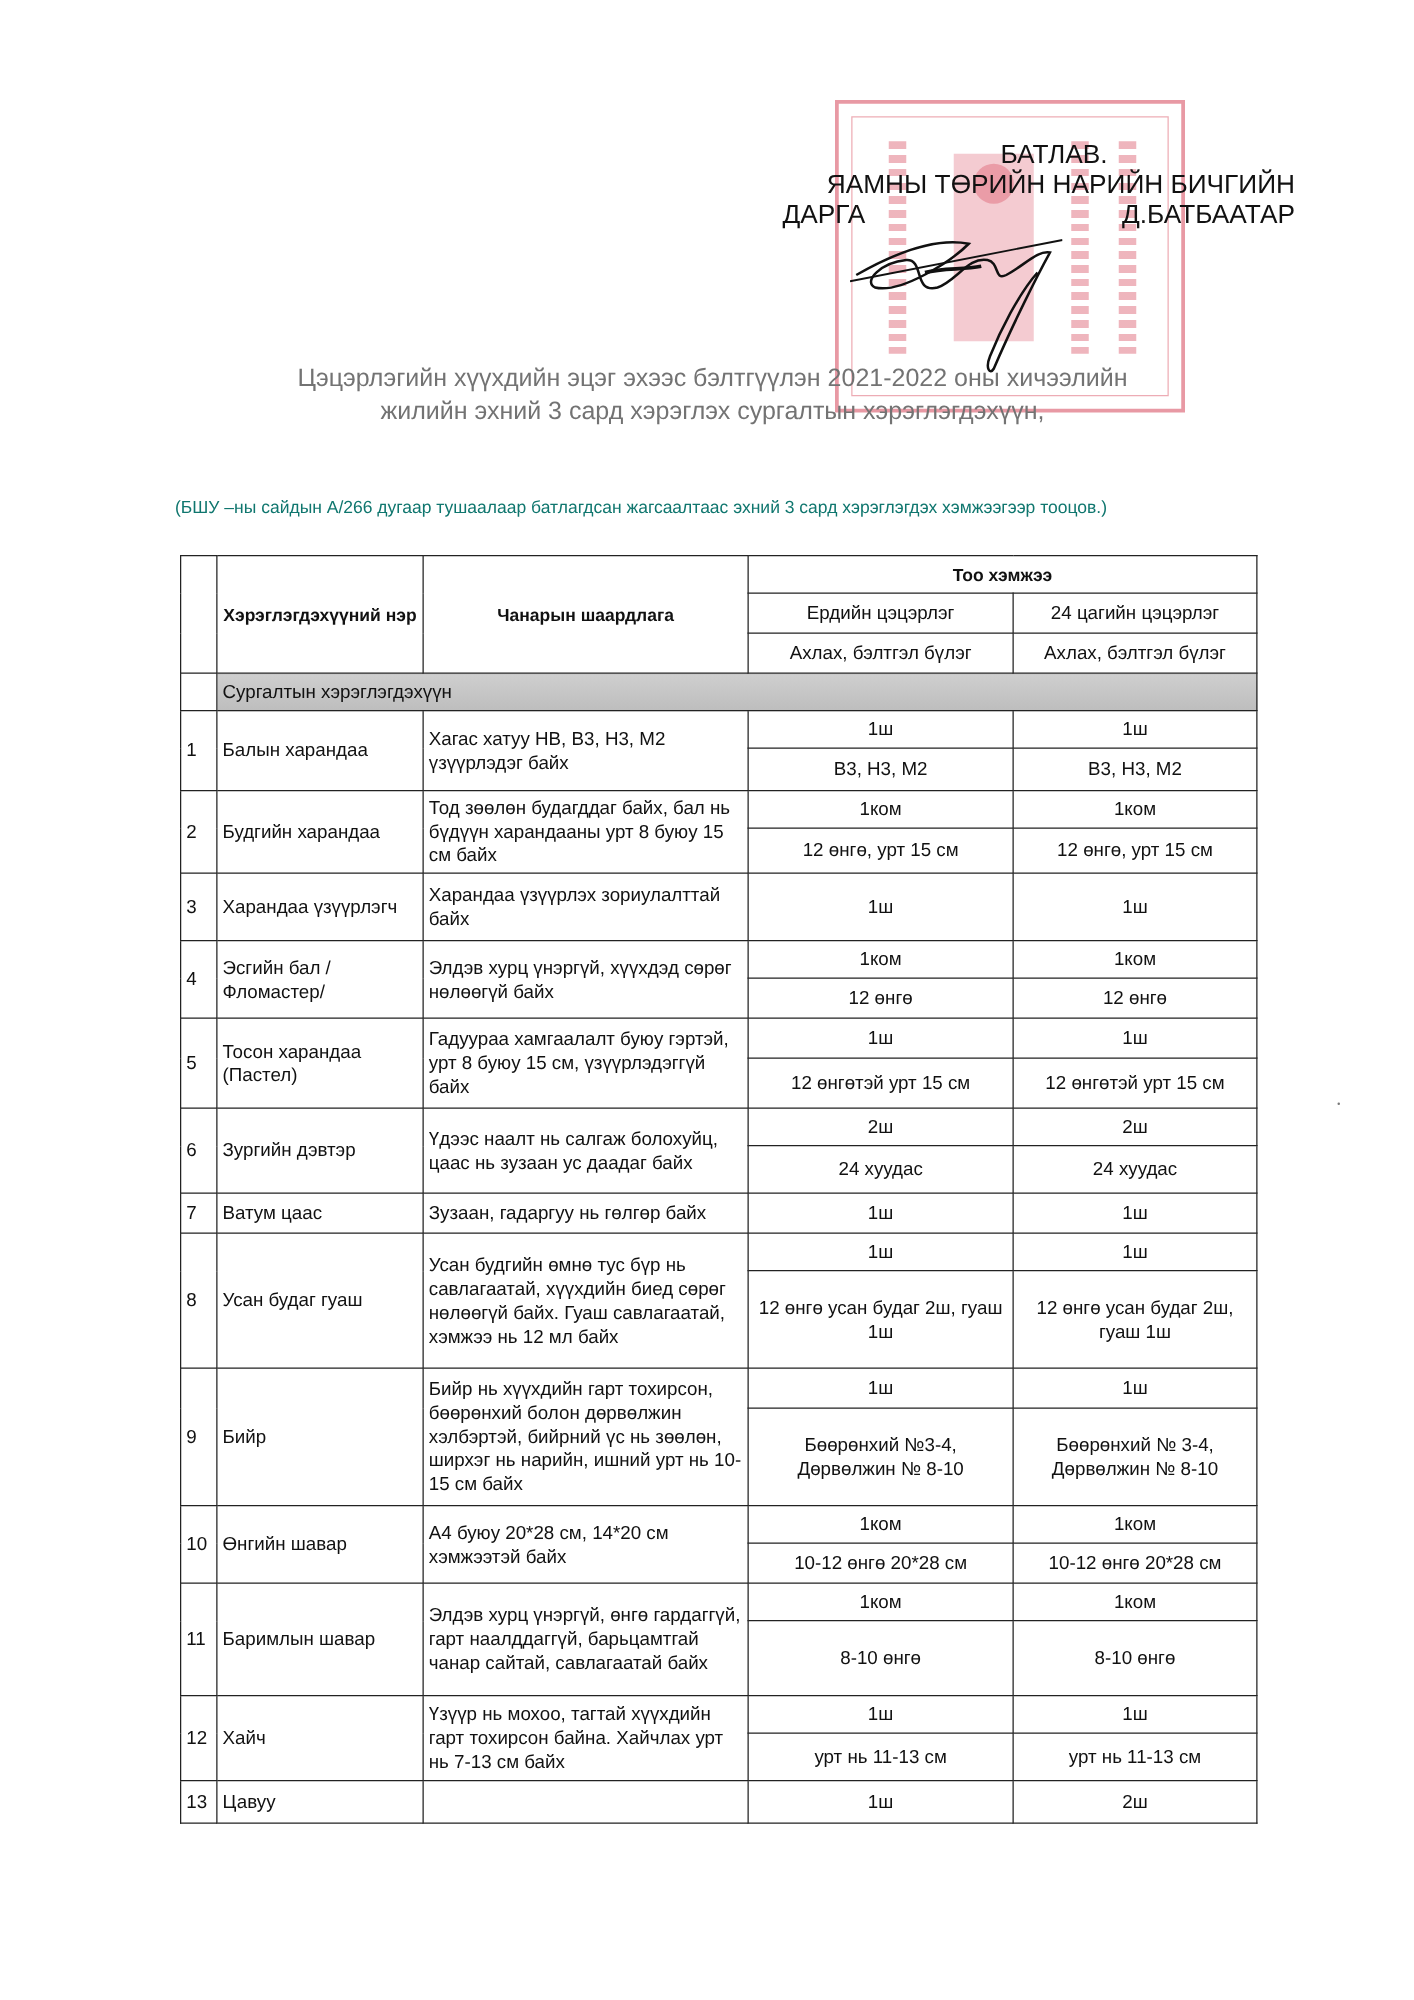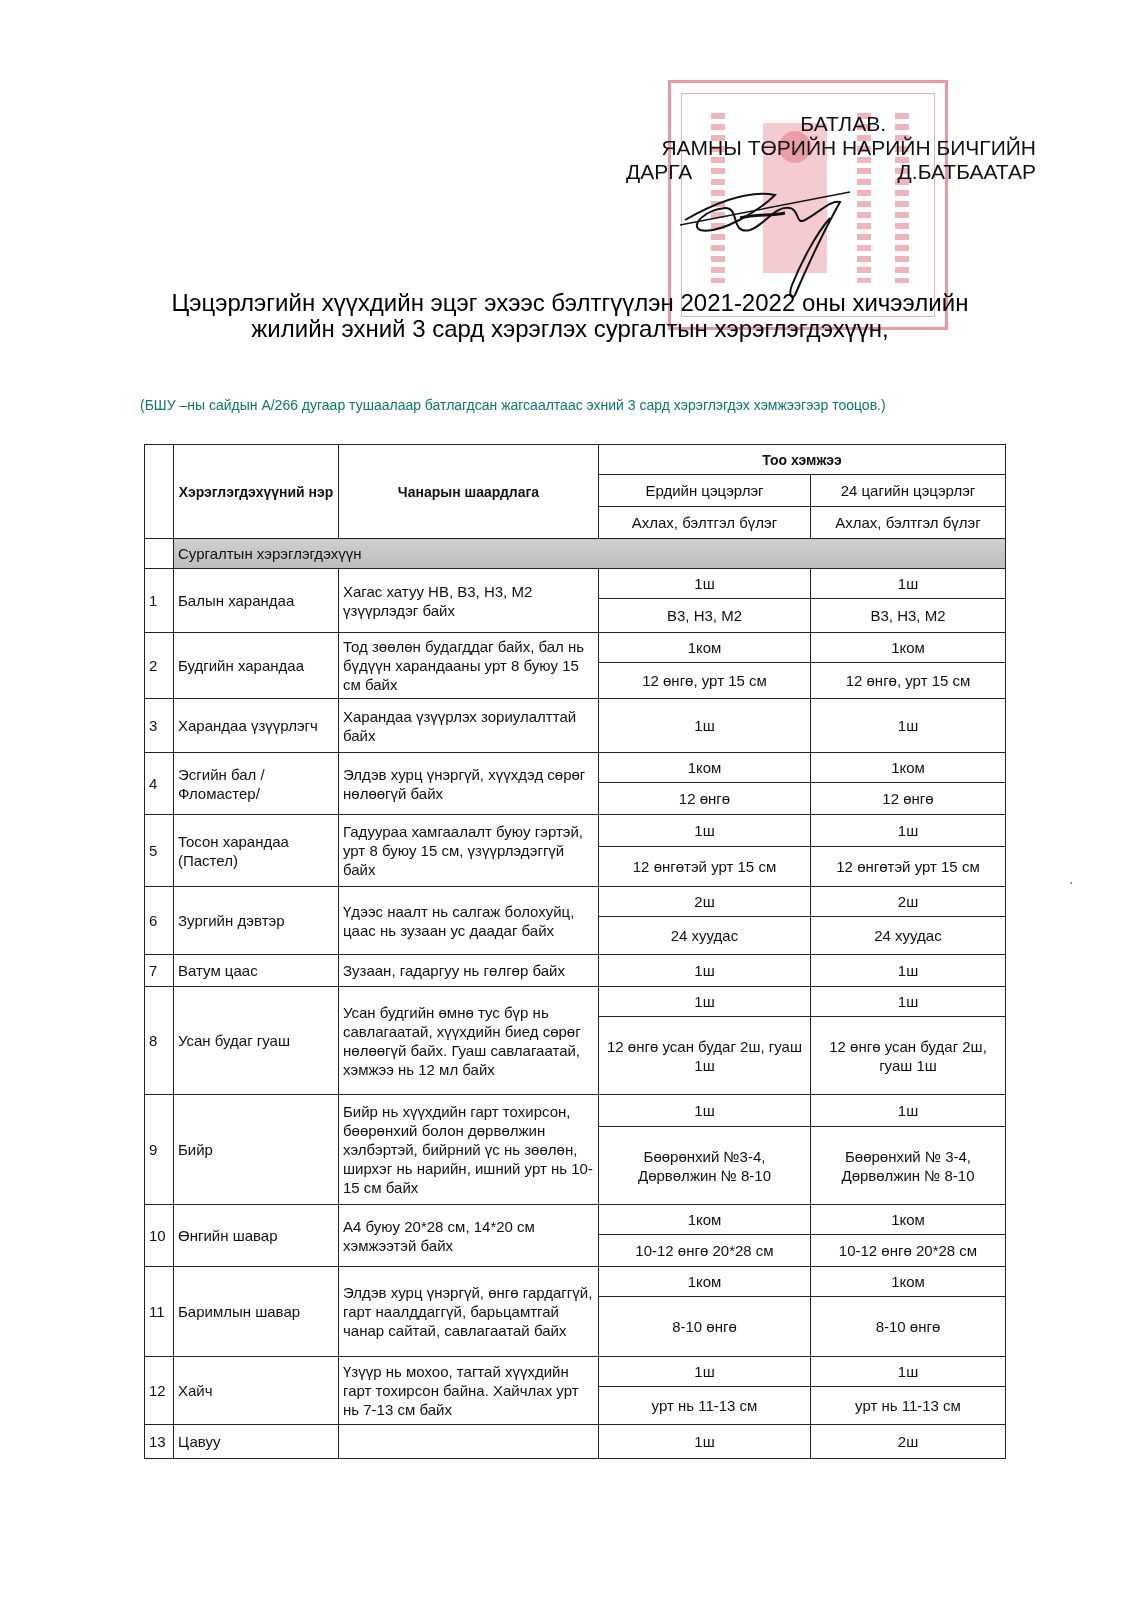--- a/index.html
+++ b/index.html
@@ -31,21 +31,21 @@
     position: absolute; left: 600px; top: 112px; width: 410px; text-align: right;
     font-size: 21px; line-height: 24px; color: #111; margin-left: 26px;
   }
   .approval div { white-space: nowrap; }
   .approval .title-line { padding-right: 170px; }
   .signature {
     position: absolute; left: 680px; top: 180px; width: 170px; height: 120px;
   }
   .doc-title {
     position: absolute; left: 150px; top: 290px; width: 840px; text-align: center;
-    font-size: 24px; line-height: 26px; color: #000000;
+    font-size: 20px; line-height: 26px; color: #737373;
   }
   .note {
     position: absolute; left: 140px; top: 395px; width: 870px;
     font-size: 14px; line-height: 20px; color: #0f766e;
   }
   table.list {
     position: absolute; left: 144px; top: 444px; width: 861px;
     border-collapse: collapse; table-layout: fixed; font-size: 15px; color: #111;
   }
   table.list td, table.list th {

